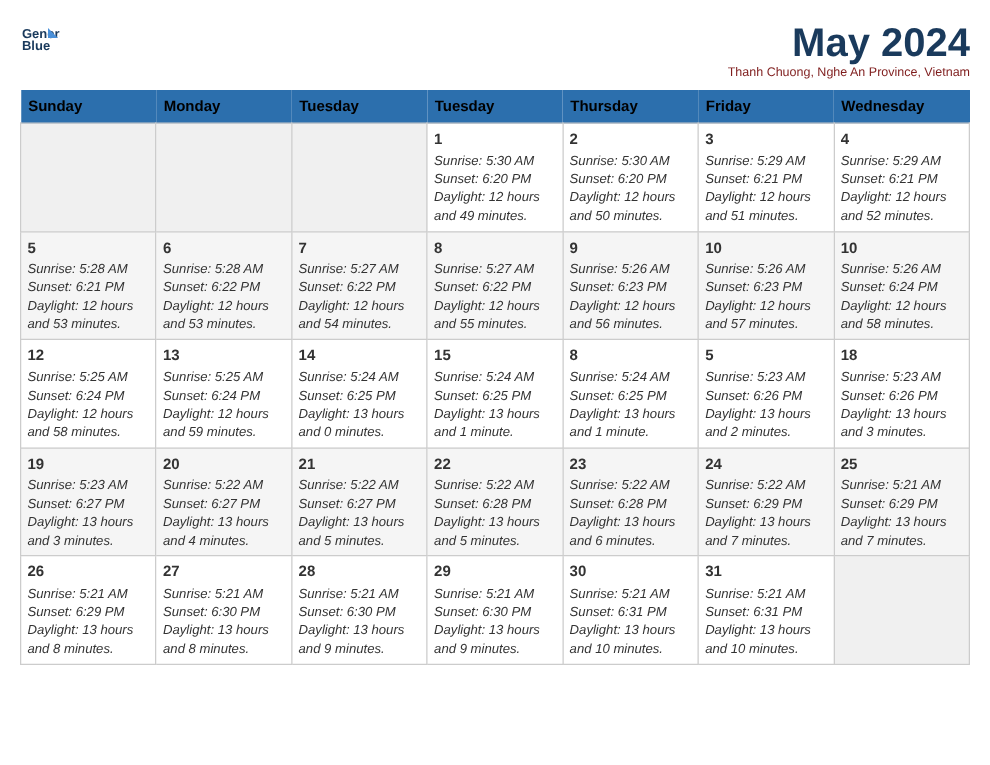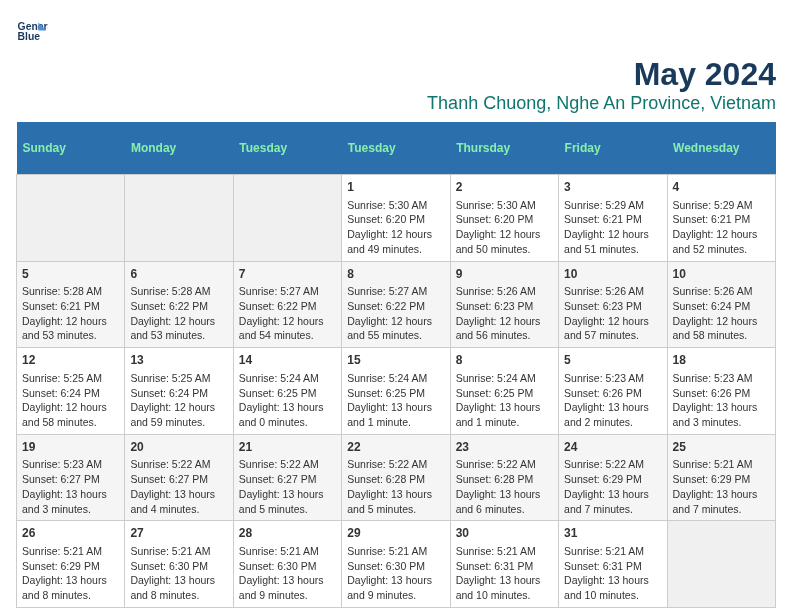--- a/index.html
+++ b/index.html
@@ -25,37 +25,36 @@
       width: 32px;
       height: 32px;
     }
     .title-section {
       text-align: right;
     }
     .calendar-title {
       font-size: 32px;
       font-weight: bold;
       color: #1a3a5c;
-      margin-top: 40px;
     }
     .calendar-subtitle {
-      font-size: 18px;
-      color: #0f766e;
+      font-size: 10px;
+      color: #7f1d1d;
       font-weight: normal;
     }
     table {
       width: 100%;
       border-collapse: collapse;
       font-size: 11px;
     }
     thead th {
       background-color: #2c6fad;
-      color: #86efac;
+      color: #000000;
       text-align: left;
-      padding: 19px 6px;
+      padding: 6px 6px;
       font-size: 12px;
       font-weight: bold;
     }
     tbody td {
       border: 1px solid #ccc;
       vertical-align: top;
       padding: 4px 5px;
       width: 14.28%;
       min-height: 80px;
       color: #333;
@@ -63,20 +62,21 @@
     }
     .day-number {
       font-weight: bold;
       font-size: 12px;
       display: block;
       margin-bottom: 2px;
     }
     .day-info {
       font-size: 10.5px;
       color: #333;
+      font-style: italic;
     }
     tbody tr td.empty {
       background: #f9f9f9;
     }
     tbody tr:nth-child(even) {
       background: #f5f5f5;
     }
     tbody tr:nth-child(odd) {
       background: #fff;
     }

